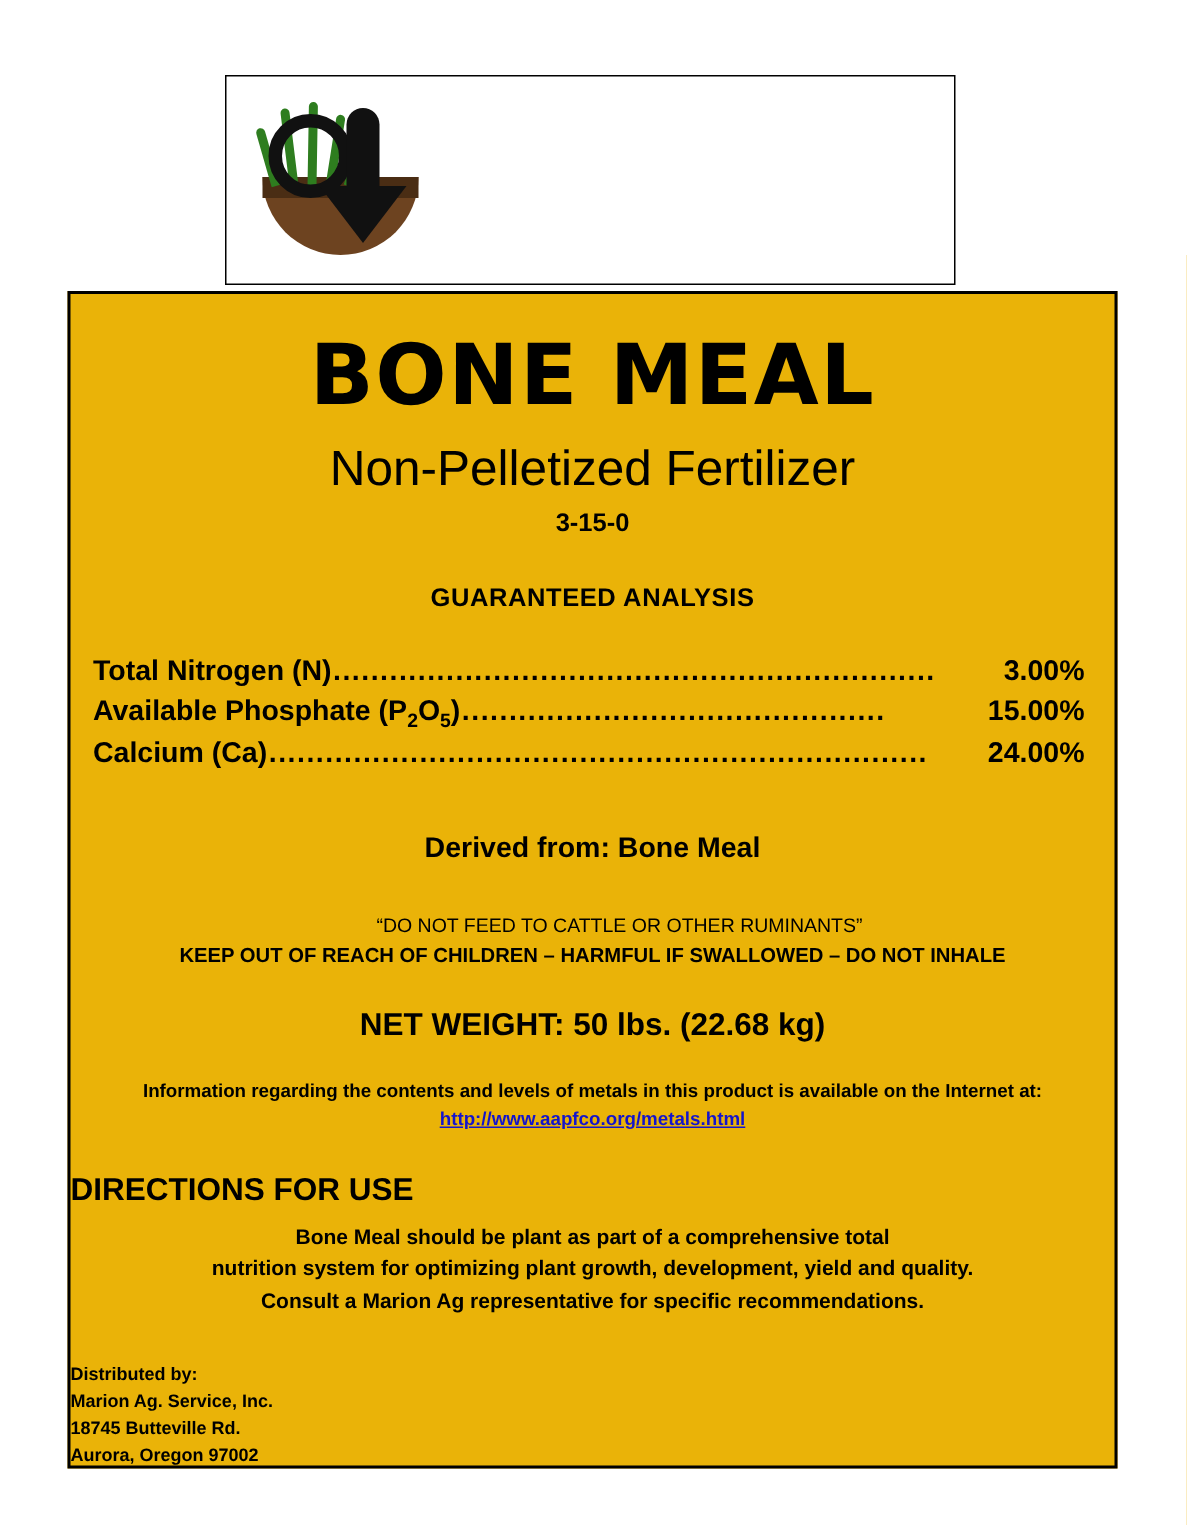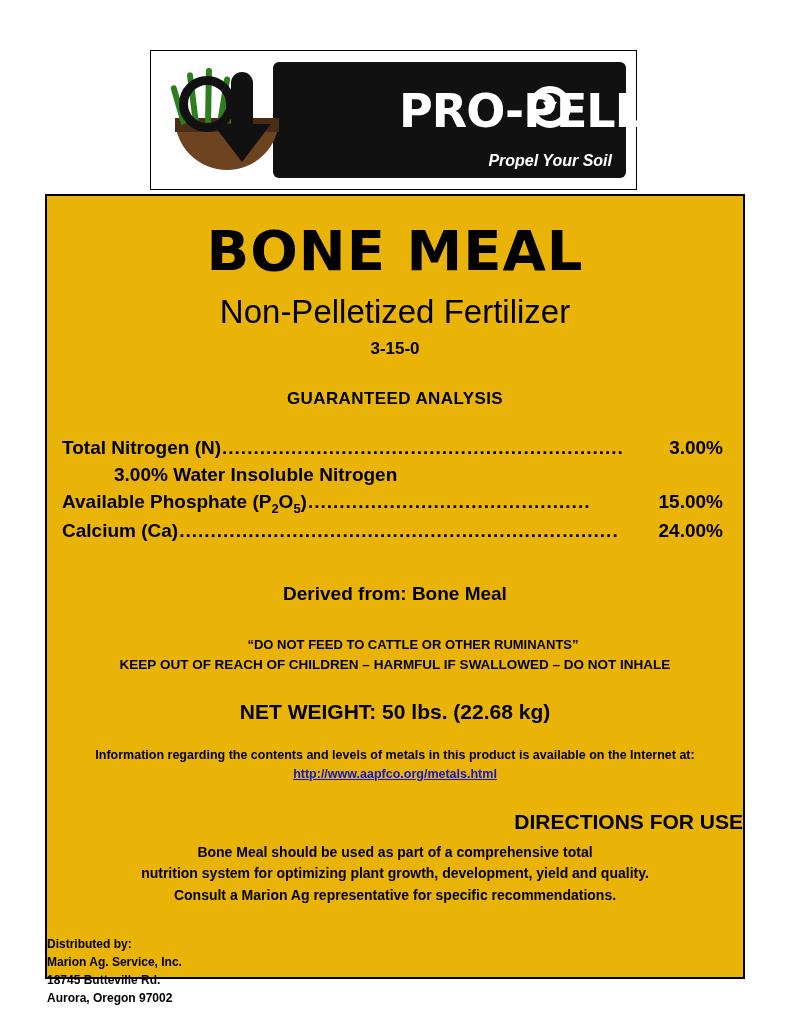--- a/index.html
+++ b/index.html
@@ -230,21 +230,21 @@
 
   .derived {
     text-align: center;
     font-weight: bold;
     font-size: 19px;
     margin-top: 38px;
   }
 
   .warn1 {
     text-align: center;
-    font-weight: bold;
+    font-weight: normal;
     font-size: 13px;
     margin-top: 32px;
     padding-left: 36px;
   }
   .warn2 {
     text-align: center;
     font-weight: bold;
     font-size: 13.5px;
     margin-top: 5px;
   }
@@ -262,21 +262,21 @@
     font-size: 12.5px;
     margin: 22px 22px 0 22px;
     line-height: 1.5;
   }
   .metals a {
     color: #1414cc;
     text-decoration: underline;
   }
 
   .directions-head {
-    text-align: right;
+    text-align: left;
     font-weight: bold;
     font-size: 21px;
     margin-top: 26px;
   }
   .directions-body {
     text-align: center;
     font-weight: bold;
     font-size: 14px;
     line-height: 1.55;
     margin-top: 8px;
@@ -287,25 +287,20 @@
     font-size: 12px;
     line-height: 1.5;
     margin-top: 28px;
   }
 </style>
 </head>
 <body>
 
 <div class="logo-wrap">
   <div class="logo-inner">
-    <div class="logo-black">
-      <div class="logo-wordmark">PRO-PELL-IT!</div>
-      <div class="o-mark"></div>
-      <div class="logo-tagline">Propel Your Soil</div>
-    </div>
     <div class="emblem">
       <div class="soil"></div>
       <div class="soil2"></div>
       <div class="grass">
         <div class="blade" style="left:4px;  height:40px; transform:rotate(-16deg);"></div>
         <div class="blade" style="left:16px; height:52px; transform:rotate(-7deg);"></div>
         <div class="blade" style="left:28px; height:56px; transform:rotate(1deg);"></div>
         <div class="blade" style="left:40px; height:48px; transform:rotate(9deg);"></div>
         <div class="blade" style="left:52px; height:36px; transform:rotate(18deg);"></div>
       </div>
@@ -325,23 +320,20 @@
   <div class="npk">3-15-0</div>
 
   <div class="guaranteed">GUARANTEED ANALYSIS</div>
 
   <div class="analysis">
     <div class="row">
       <span class="nm">Total Nitrogen (N)</span>
       <span class="dots">................................................................</span>
       <span class="val">3.00%</span>
     </div>
-    <div class="row indent">
-      <span class="nm">3.00% Water Insoluble Nitrogen</span>
-    </div>
     <div class="row">
       <span class="nm">Available Phosphate (P<sub>2</sub>O<sub>5</sub>)</span>
       <span class="dots">.............................................</span>
       <span class="val">15.00%</span>
     </div>
     <div class="row">
       <span class="nm">Calcium (Ca)</span>
       <span class="dots">......................................................................</span>
       <span class="val">24.00%</span>
     </div>
@@ -354,21 +346,21 @@
 
   <div class="netweight">NET WEIGHT:  50 lbs. (22.68 kg)</div>
 
   <div class="metals">
     <span>Information regarding the contents and levels of metals in this product is available on the Internet at:</span>
     <a href="#">http://www.aapfco.org/metals.html</a>
   </div>
 
   <div class="directions-head">DIRECTIONS FOR USE</div>
   <div class="directions-body">
-    <div>Bone Meal should be used as part of a comprehensive total</div>
+    <div>Bone Meal should be plant as part of a comprehensive total</div>
     <div>nutrition system for optimizing plant growth, development, yield and quality.</div>
     <div>Consult a Marion Ag representative for specific recommendations.</div>
   </div>
 
   <div class="distrib">
     <div>Distributed by:</div>
     <div>Marion Ag. Service, Inc.</div>
     <div>18745 Butteville Rd.</div>
     <div>Aurora, Oregon  97002</div>
   </div>

